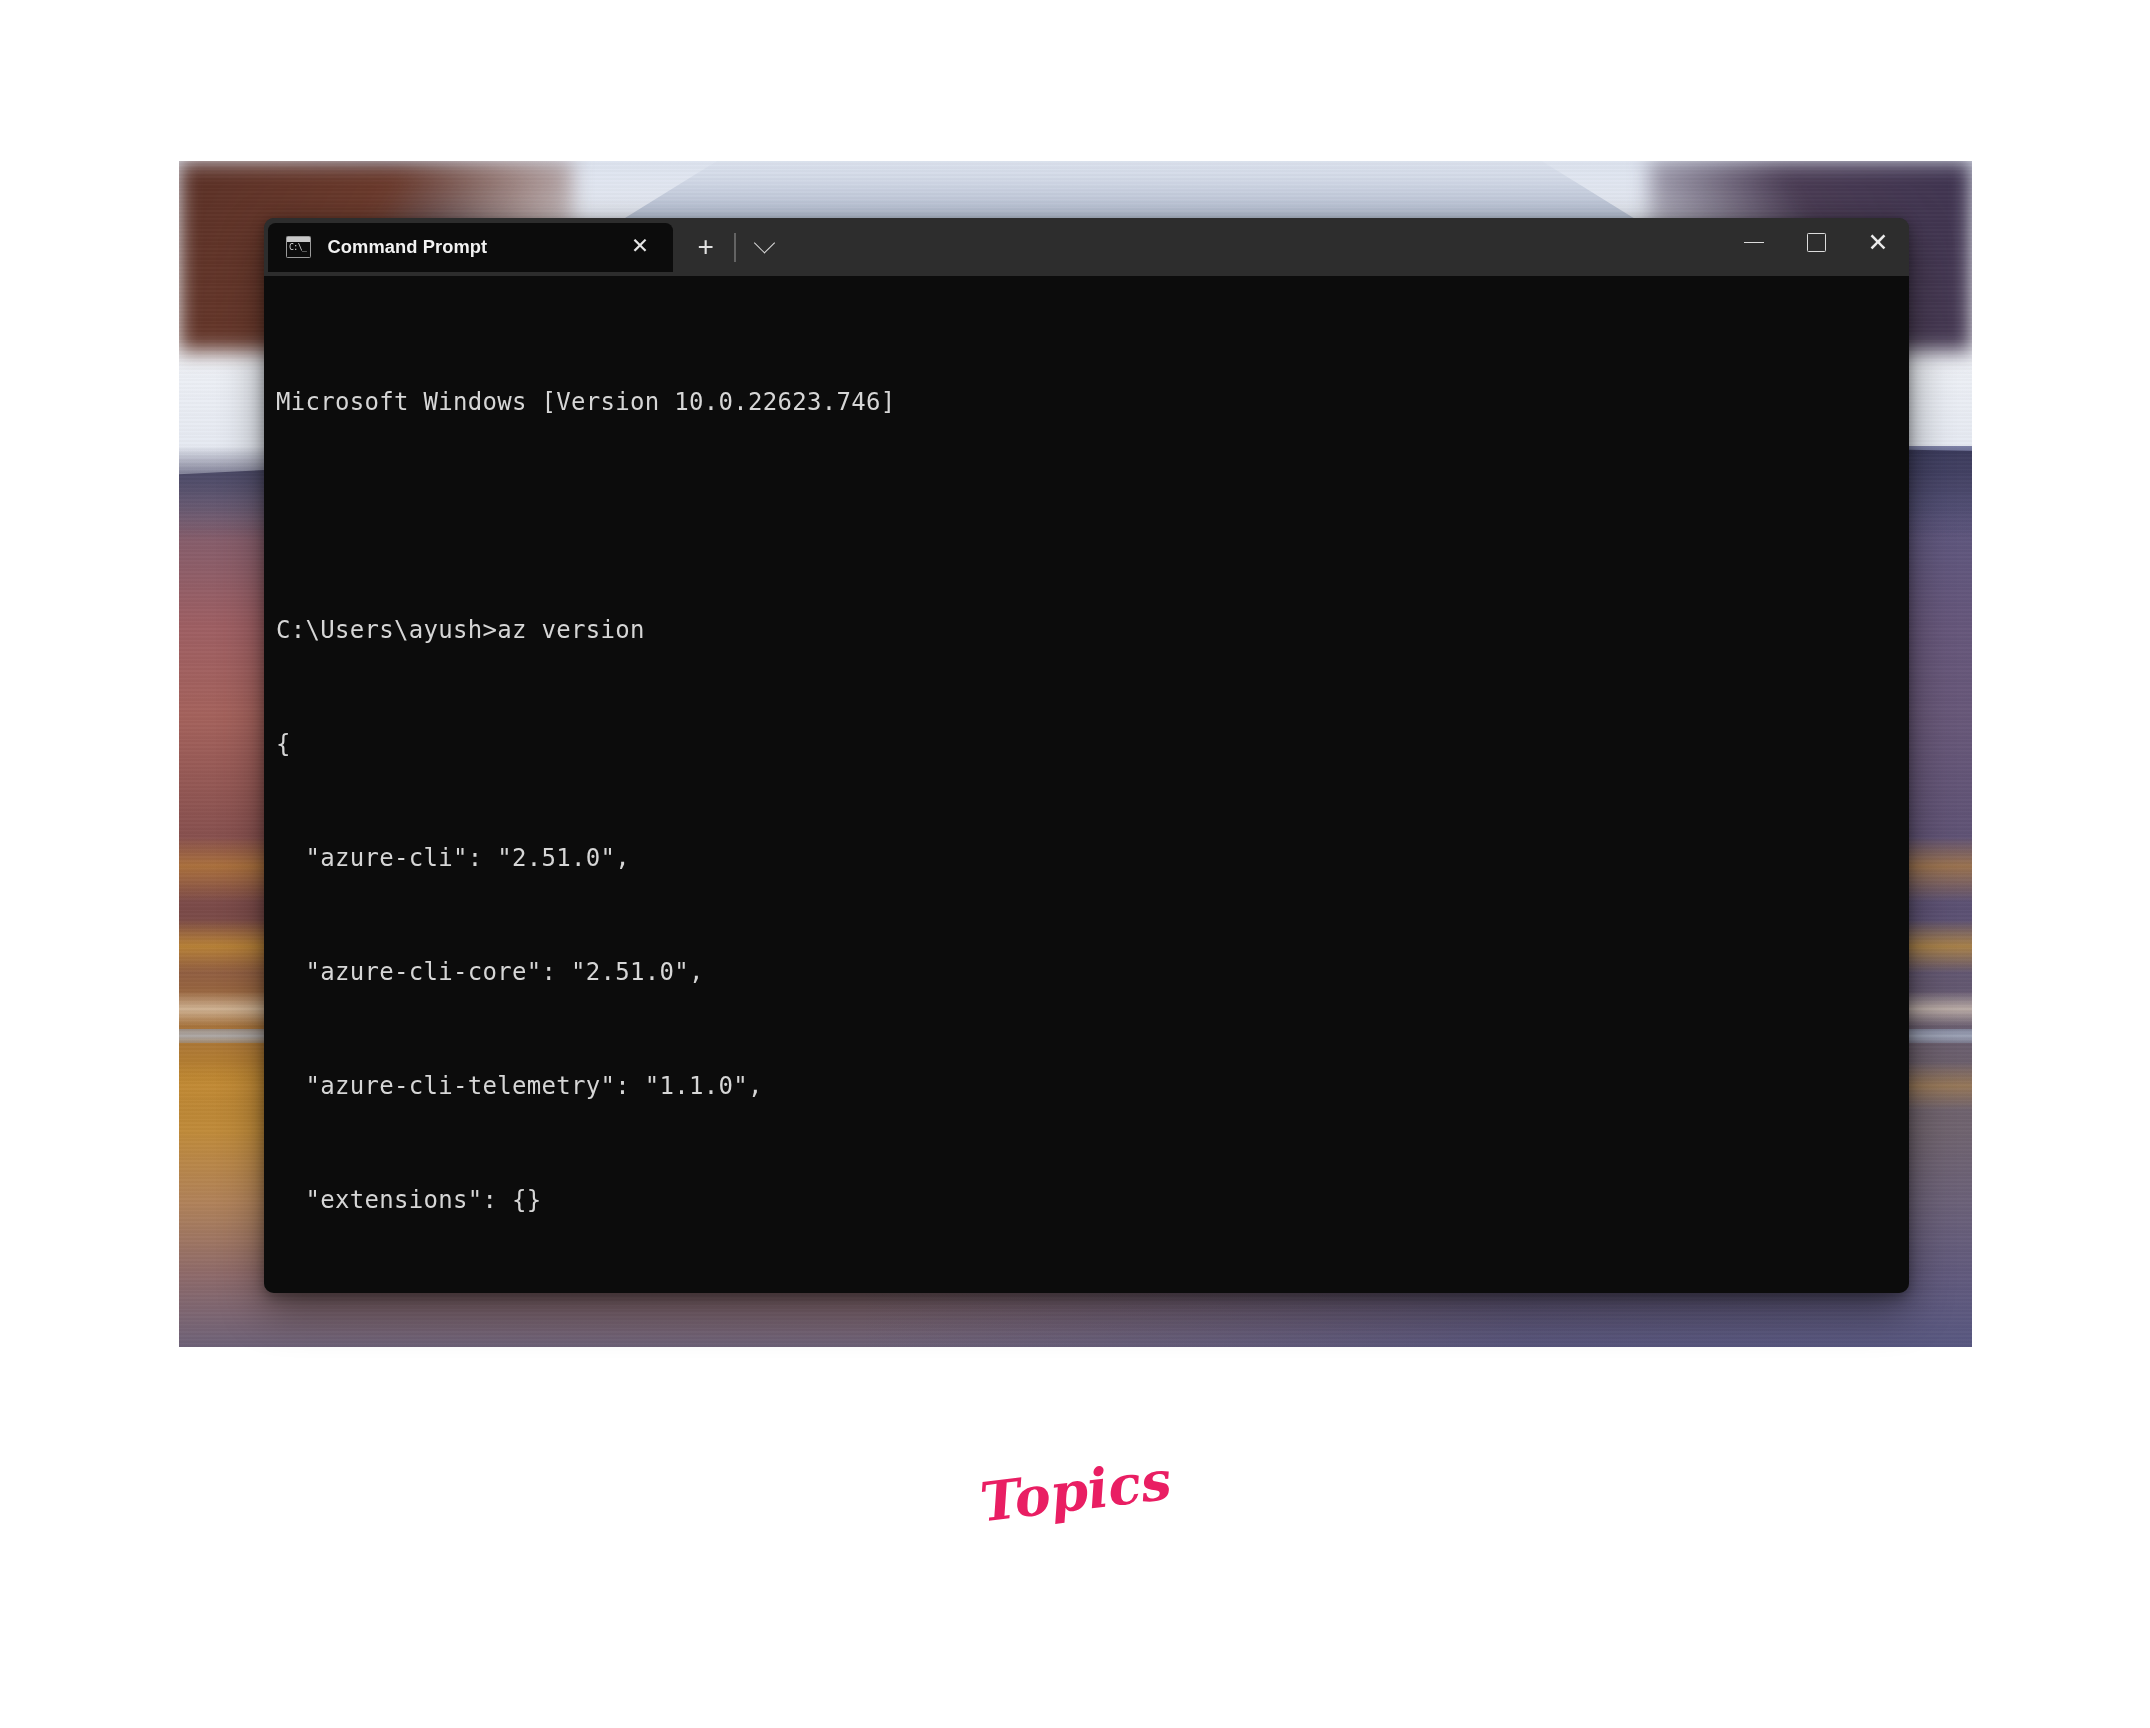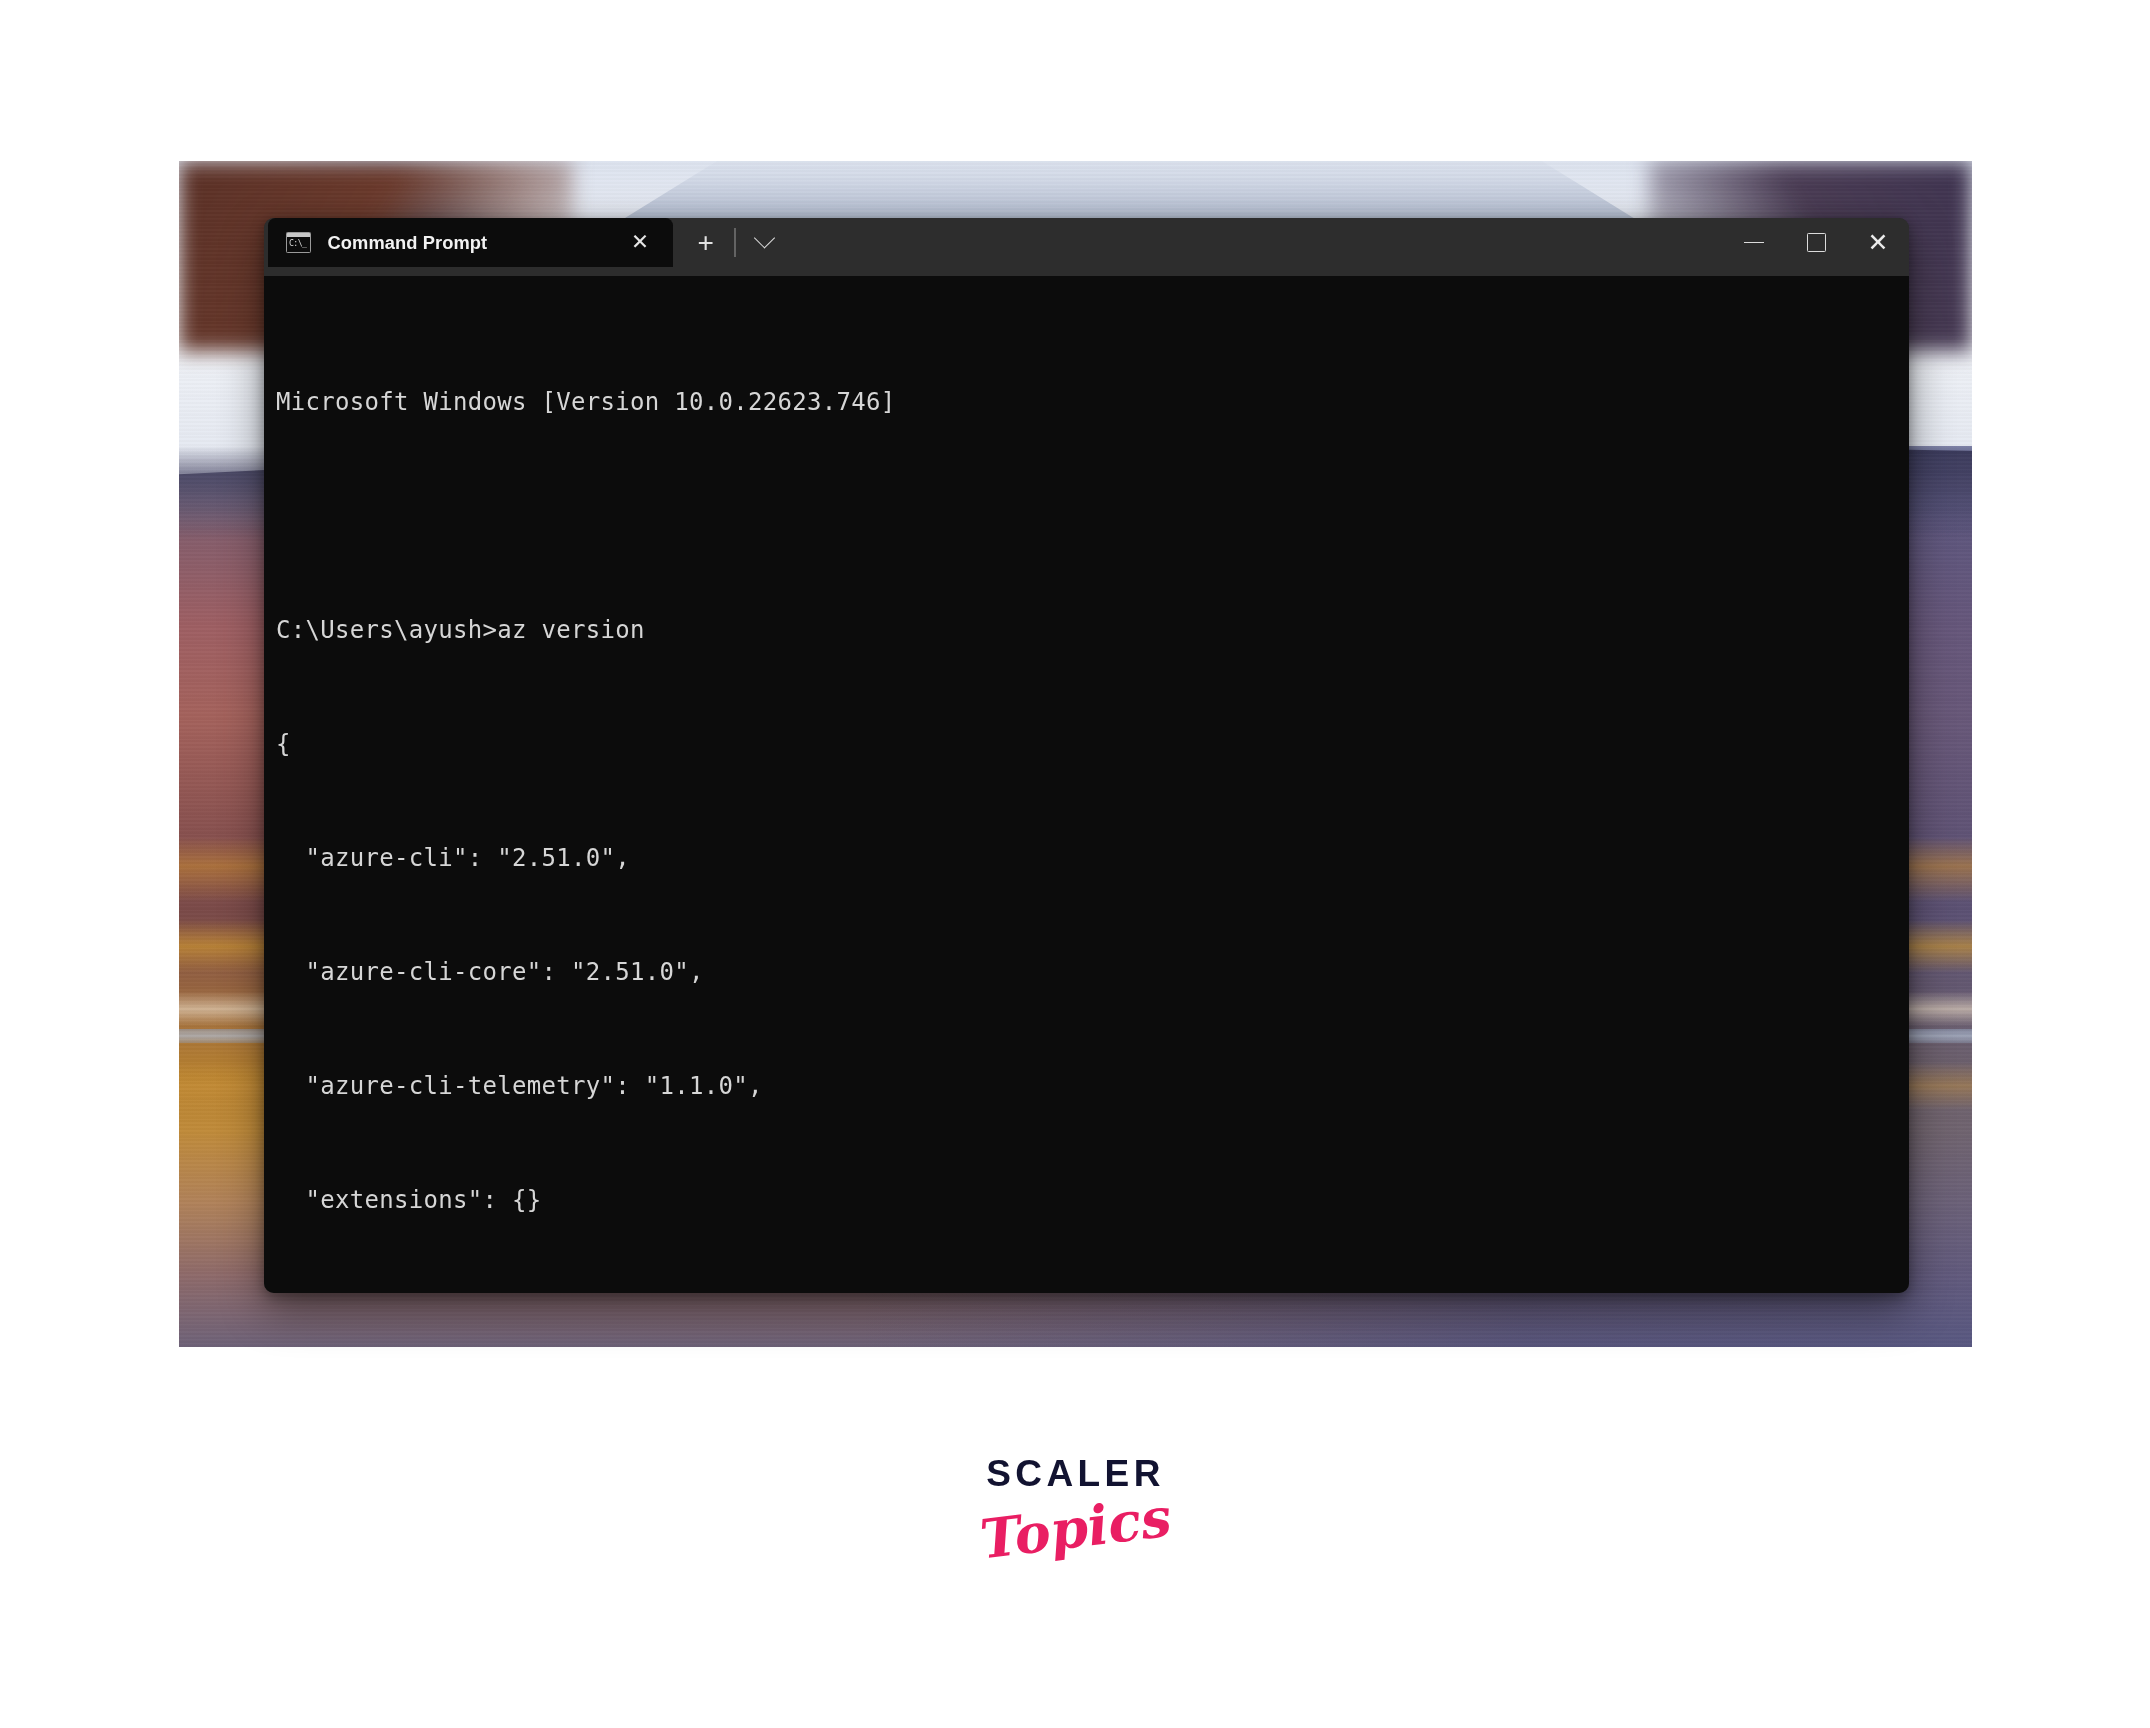--- a/index.html
+++ b/index.html
@@ -157,21 +157,21 @@
     height: 58px;
     background: #2d2d2d;
     display: flex;
     align-items: flex-end;
     flex: 0 0 auto;
     position: relative;
   }
 
   .tabstrip {
     display: flex;
-    align-items: flex-start;
+    align-items: center;
     height: 100%;
     padding-left: 4.4px;
   }
   .tab {
     height: 49px;
     min-width: 405px;
     background: #0c0c0c;
     border-radius: 7.6px 7.6px 0 0;
     display: flex;
     align-items: center;
@@ -383,16 +383,15 @@
       <div class="line">  "azure-cli-telemetry": "1.1.0",</div>
       <div class="line">  "extensions": {}</div>
       
       
       
     </div>
   </div>
 </div>
 
 <div class="logo">
-  <div class="logo-scaler">SCALER</div>
   <div class="logo-topics">Topics</div>
 </div>
 
 
 </body></html>

